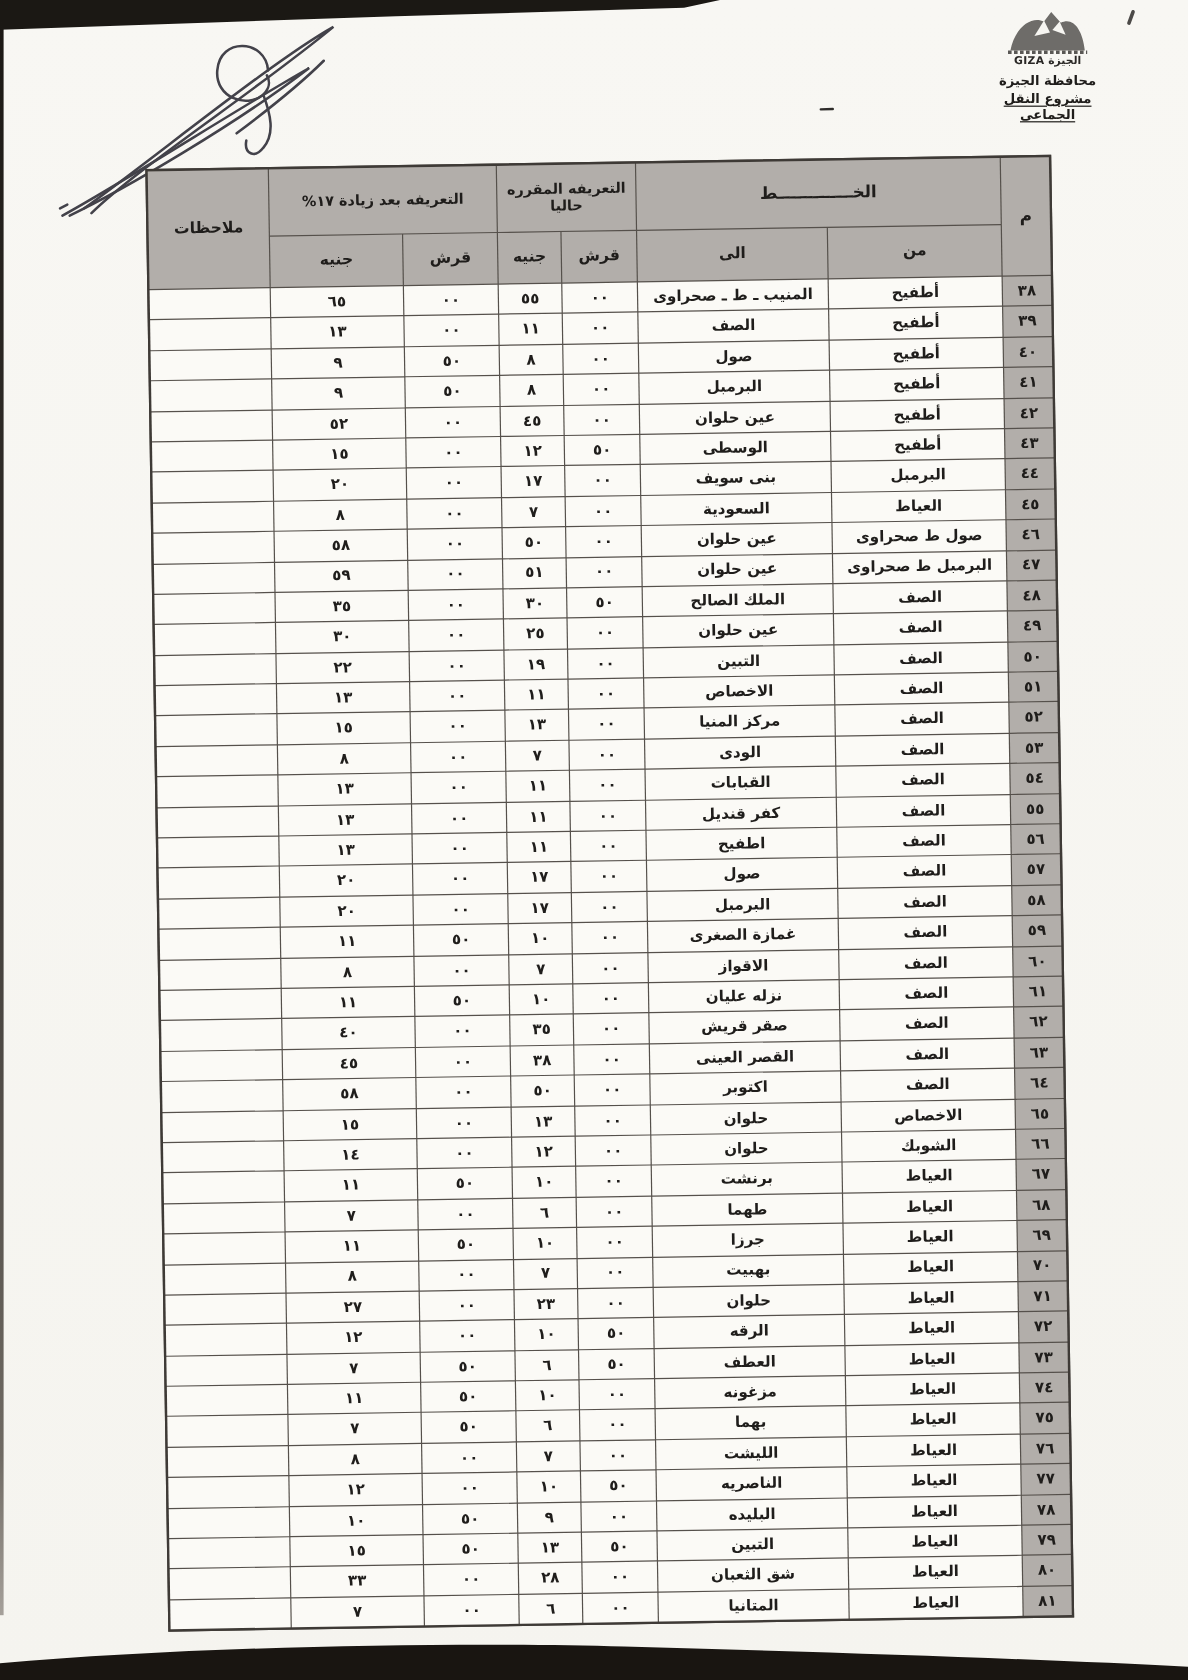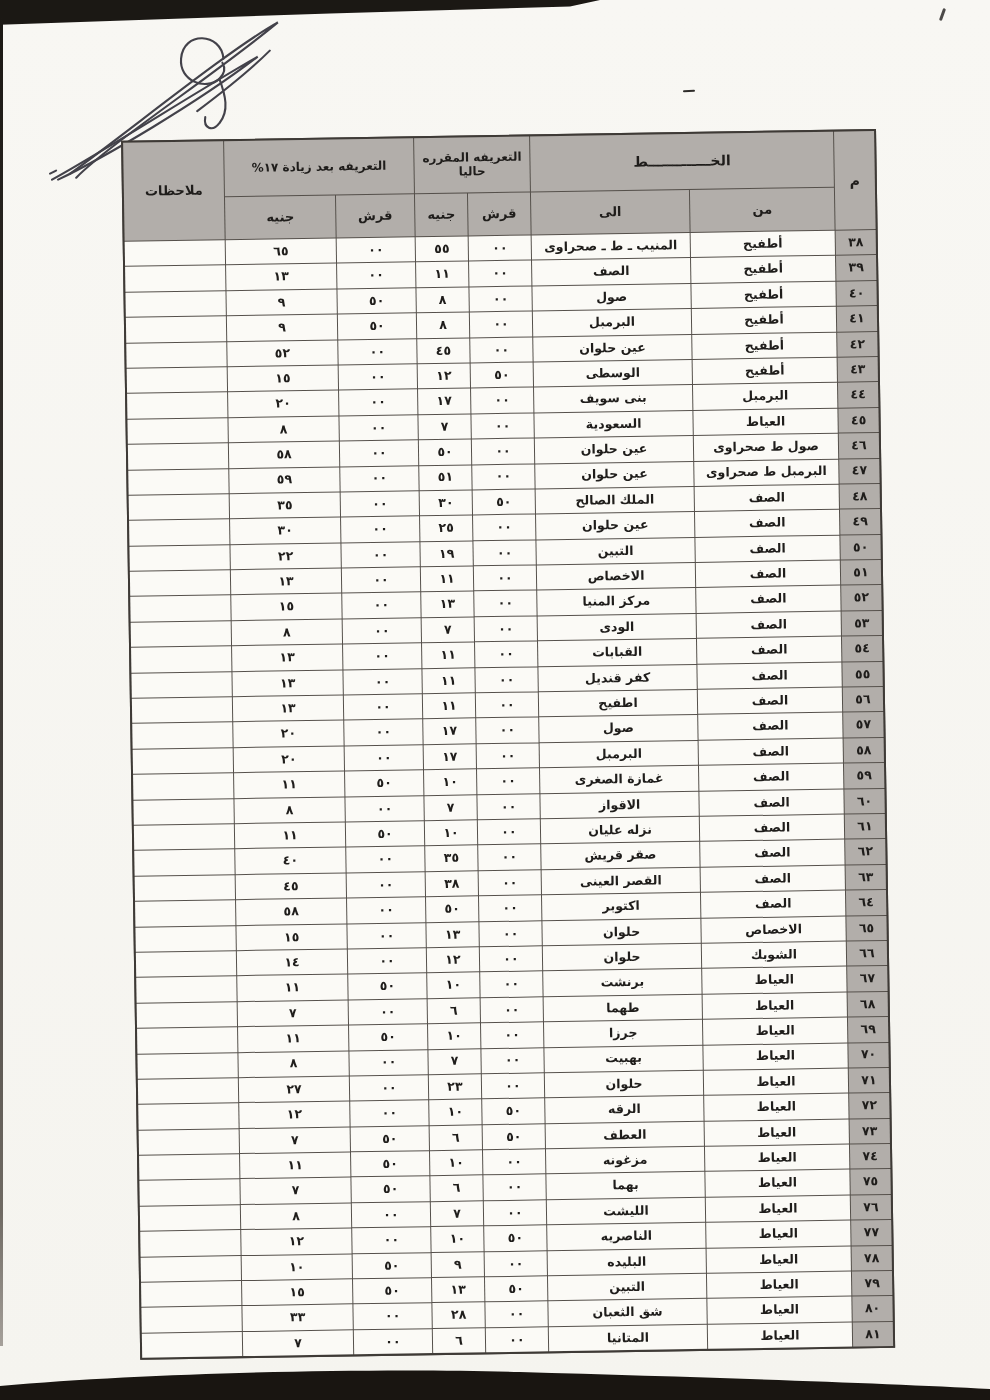--- a/index.html
+++ b/index.html
@@ -71,20 +71,31 @@
     <svg width="252" height="168" viewBox="0 0 250 166">
       <path d="M24,158 C80,118 180,36 230,8 C170,58 66,126 30,162"></path>
       <path d="M6,164 C64,132 150,76 210,42 C150,88 58,142 12,164"></path>
       <path d="M150,96 C182,72 206,52 222,36"></path>
       <path d="M176,44 C174,18 136,16 134,44 C132,66 158,76 172,64 C177,59 178,53 175,48"></path>
       <path d="M172,64 C178,80 182,96 172,108 C165,117 156,113 158,102"></path>
       <path d="M4,158 l6,-3"></path>
     </svg>
   </div>
 
+  <div class="brand">
+    <svg class="logo" width="78" height="42" viewBox="0 0 78 42">
+      <path d="M8,36 C12,16 26,7 36,12 L42,4 L50,13 C60,8 68,18 70,36 Z" fill="#6e6c69"></path>
+      <path d="M28,24 L36,11 L41,21 Z" fill="#f6f5f1"></path>
+      <path d="M43,19 L49,12 L54,23 Z" fill="#f6f5f1"></path>
+      <path d="M6,37.5 H72" stroke="#5a5855" stroke-width="3" stroke-dasharray="3 2"></path>
+    </svg>
+    <div class="logo-caption">الجيزة GIZA</div>
+    <div class="governorate">محافظة الجيزة</div>
+    <div class="project">مشروع النقل الجماعى</div>
+  </div>
 
   <div class="tbl-wrap">
     <div class="tbl" id="tbl">
       <div class="cell shade hdr h-notes">ملاحظات</div>
       <div class="cell shade hdr h-after small">التعريفه بعد زيادة ١٧%</div>
       <div class="cell shade hdr h-cur small">التعريفه المقرره حاليا</div>
       <div class="cell shade hdr h-line">الخـــــــــــــط</div>
       <div class="cell shade hdr h-index">م</div>
       <div class="cell shade hdr h-gn">جنيه</div>
       <div class="cell shade hdr h-qn">قرش</div>

